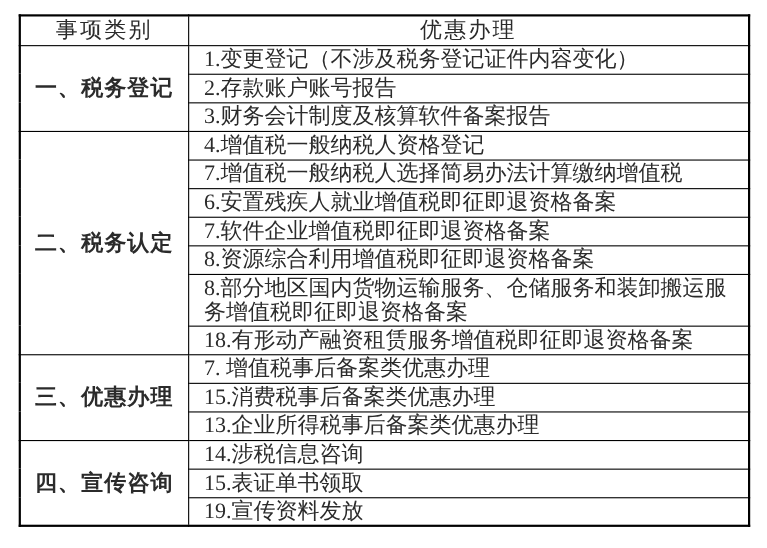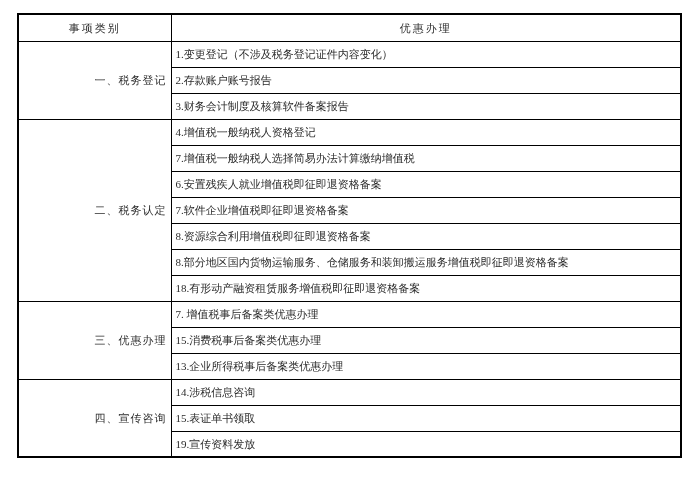--- a/index.html
+++ b/index.html
@@ -28,41 +28,42 @@
     width: 665px;
     border-collapse: collapse;
     table-layout: fixed;
     border: 2px solid var(--border-color);
     background: var(--bg-color);
   }
   .items-table col.col-category { width: 153px; }
   .items-table th,
   .items-table td {
     border: 1px solid var(--border-color);
-    font-size: 11px;
+    font-size: 20px;
     font-weight: normal;
     line-height: 22px;
     vertical-align: middle;
     padding: 1px 4px;
     overflow: hidden;
     margin-left: 20px;
   }
   .items-table thead tr { height: 27px; }
   .items-table tbody tr { height: 26px; }
   th.header-cell {
     text-align: center;
     letter-spacing: 2px;
   }
   td.category-cell {
-    text-align: right;
+    text-align: center;
     letter-spacing: 1px;
+    font-weight: bold;
   }
   td.item-cell {
     text-align: left;
-    padding-left: 4px;
+    padding-left: 14px;
     word-break: break-all;
   }
 </style>
 </head>
 <body>
 
 <table class="items-table">
   <colgroup>
     <col class="col-category">
     <col class="col-name">

